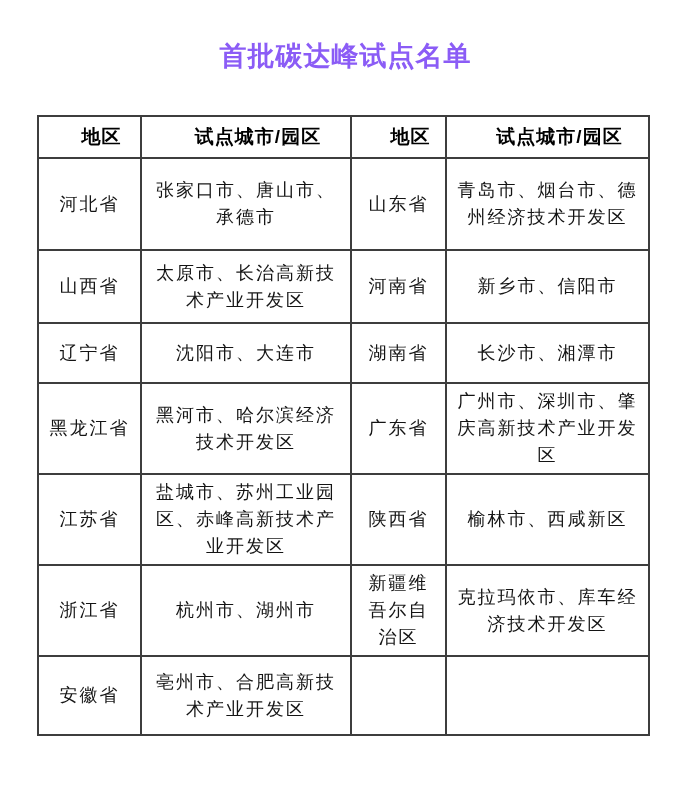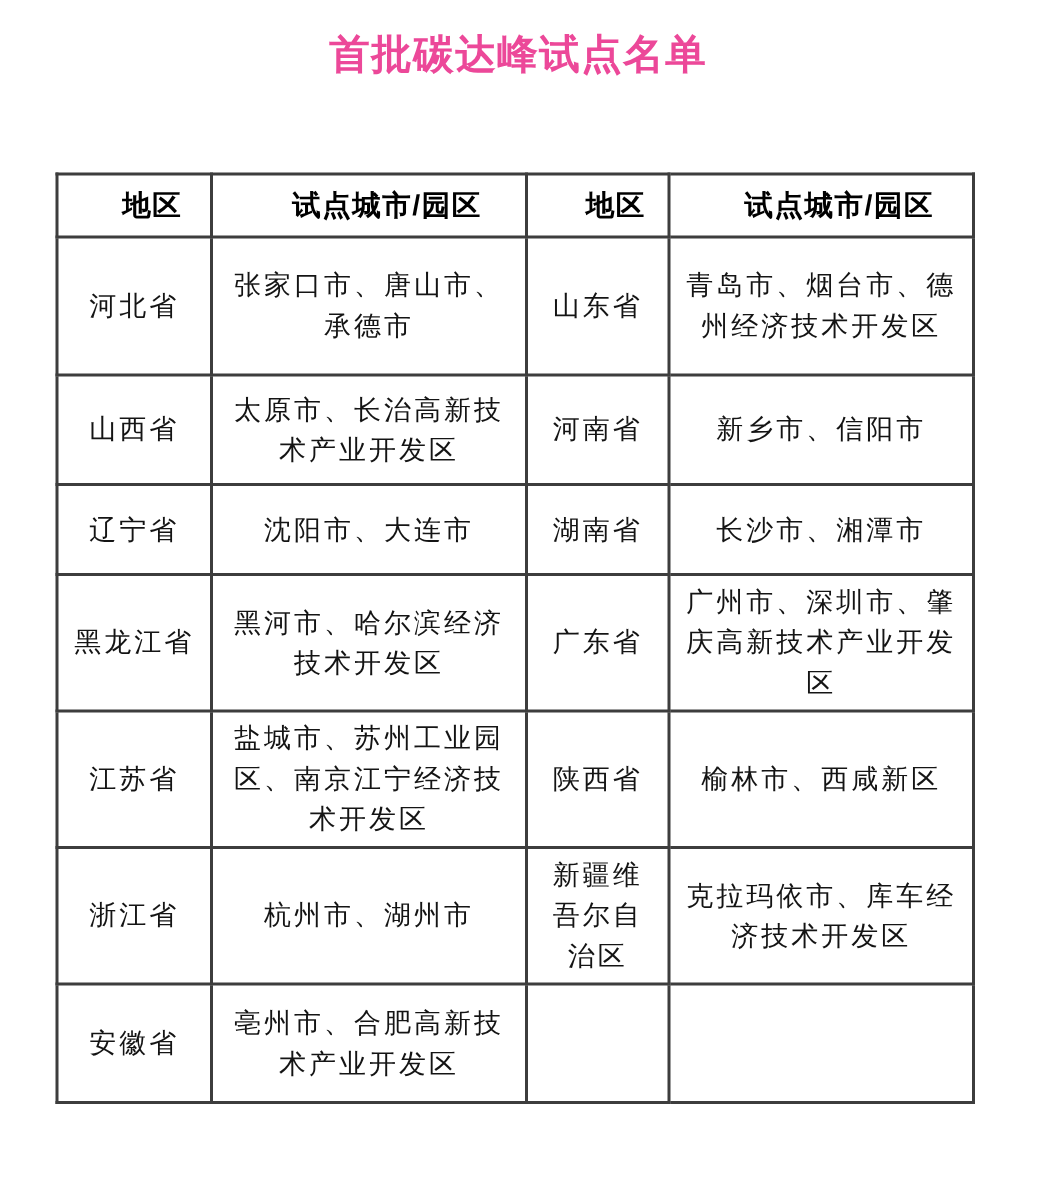--- a/index.html
+++ b/index.html
@@ -11,27 +11,27 @@
     position: relative;
     width: 691px;
     height: 790px;
     background: #ffffff;
     overflow: hidden;
     font-family: "Liberation Serif", "DejaVu Serif", serif;
     color: #1a1a1a;
   }
   .doc-title {
     margin: 0;
-    padding-top: 18px;
+    padding-top: 38px;
     text-align: center;
     font-size: 27px;
     font-weight: bold;
     letter-spacing: 1px;
     font-family: "Liberation Serif", "DejaVu Serif", serif;
-    color: #ec4899;
+    color: #8b5cf6;
   }
   table.pilot-table {
     position: absolute;
     left: 37px;
     top: 115px;
     width: 611px;
     border-collapse: collapse;
     table-layout: fixed;
     background: #ffffff;
   }
@@ -115,21 +115,21 @@
         <td>长沙市、湘潭市</td>
       </tr>
       <tr class="row-4">
         <td>黑龙江省</td>
         <td>黑河市、哈尔滨经济技术开发区</td>
         <td>广东省</td>
         <td>广州市、深圳市、肇庆高新技术产业开发区</td>
       </tr>
       <tr class="row-5">
         <td>江苏省</td>
-        <td>盐城市、苏州工业园区、南京江宁经济技术开发区</td>
+        <td>盐城市、苏州工业园区、赤峰高新技术产业开发区</td>
         <td>陕西省</td>
         <td>榆林市、西咸新区</td>
       </tr>
       <tr class="row-6">
         <td>浙江省</td>
         <td>杭州市、湖州市</td>
         <td>新疆维吾尔自治区</td>
         <td>克拉玛依市、库车经济技术开发区</td>
       </tr>
       <tr class="row-7">

